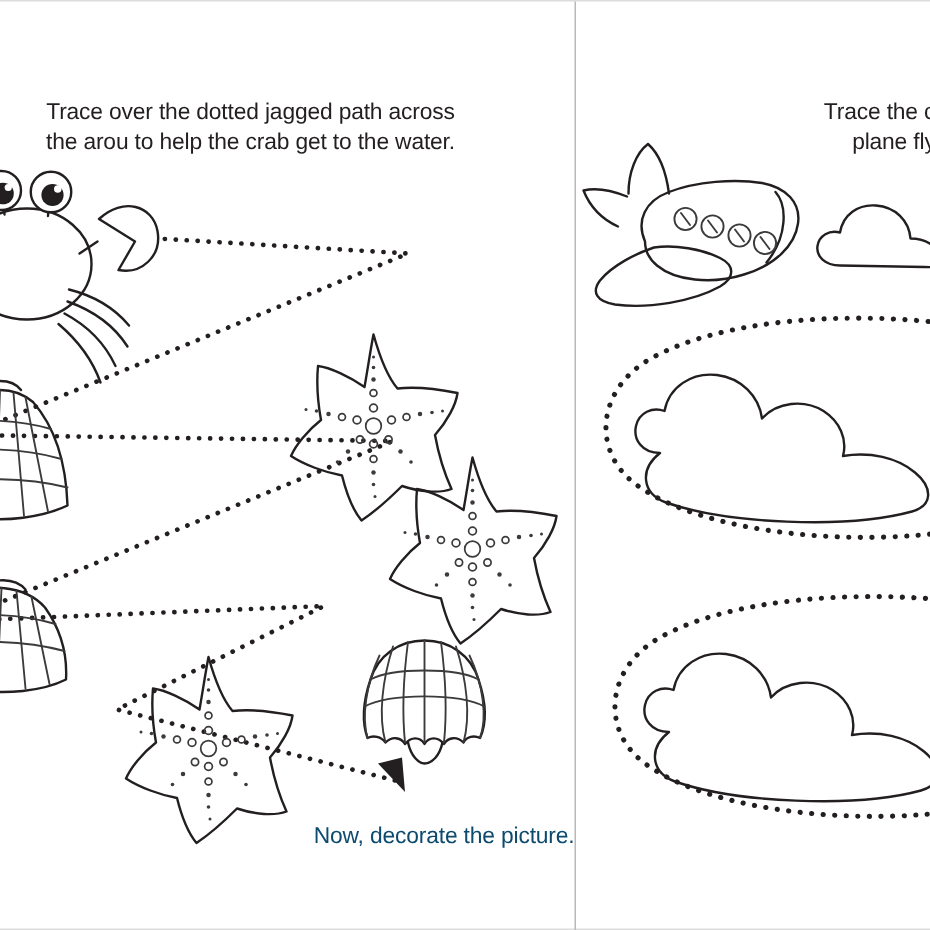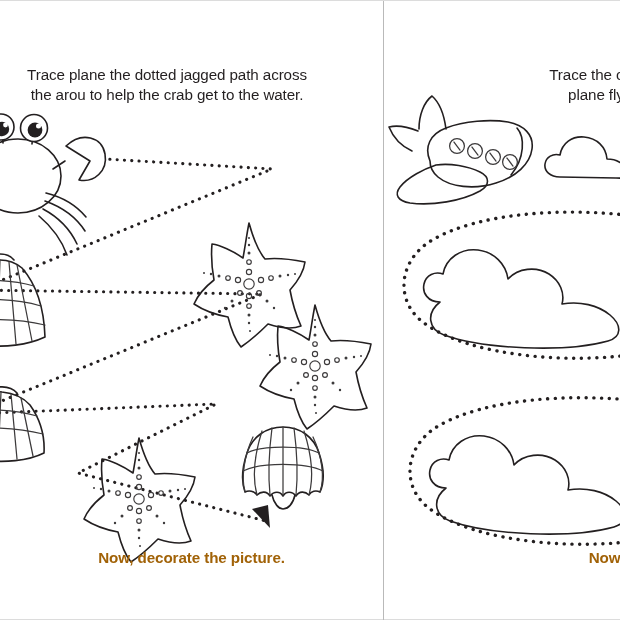--- a/index.html
+++ b/index.html
@@ -57,24 +57,24 @@
     top: 64px;
     width: 370px;
   }
   .instr-right {
     left: 44px;
     top: 64px;
     width: 370px;
   }
   .footnote {
     position: absolute;
-    text-align: center;
-    color: #a16207;
+    text-align: right;
+    color: #0c4a6e;
     font-size: 15.2px;
-    font-weight: 700;
+    font-weight: 400;
     letter-spacing: -0.1px;
     white-space: pre;
   }
   .foot-left {
     left: 0px;
     top: 548px;
     width: 383px;
   }
   .foot-right {
     left: 60px;
@@ -105,21 +105,21 @@
   .stardot { fill: none; stroke: #3c3a3b; stroke-width: 1.15; }
   .starpip { fill: #3c3a3b; stroke: none; }
 </style>
 </head>
 <body>
 
 <div id="book">
 
   <div class="page" id="page-left">
 
-    <div class="instruction instr-left"><span>Trace plane the dotted jagged path across</span>
+    <div class="instruction instr-left"><span>Trace over the dotted jagged path across</span>
 <span>the arou to help the crab get to the water.</span></div>
 
     <svg width="383" height="620" viewBox="0 0 383 620">
 
       <g>
         <path class="dotpath" d="M 88 157
                  L 272 168
                  L -22 289
                  L 262 293
                  L -30 413

